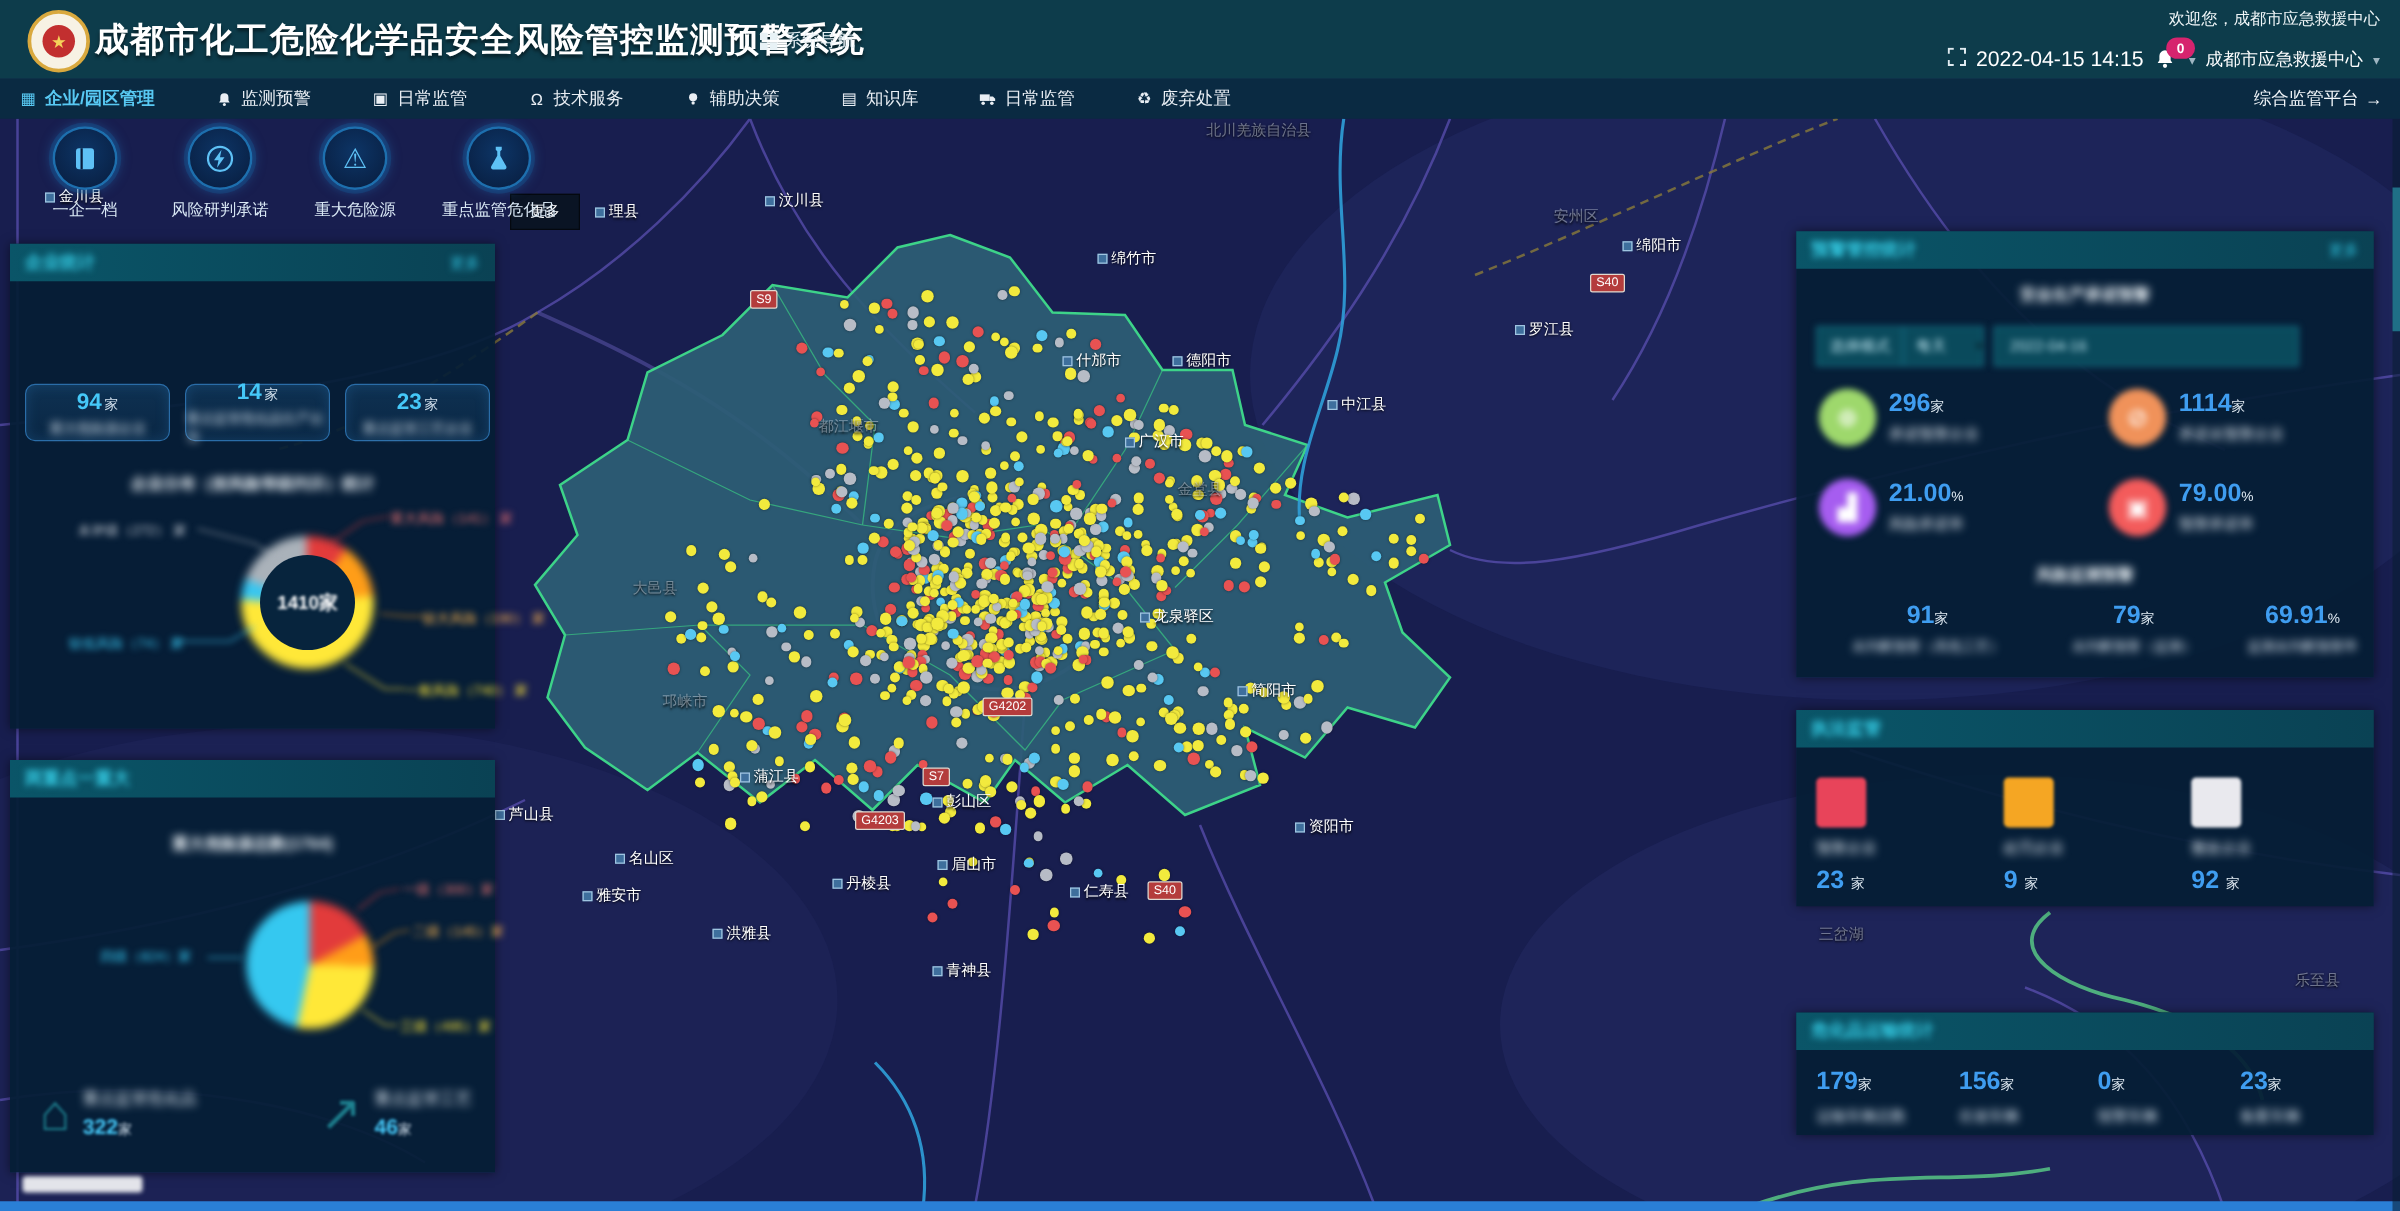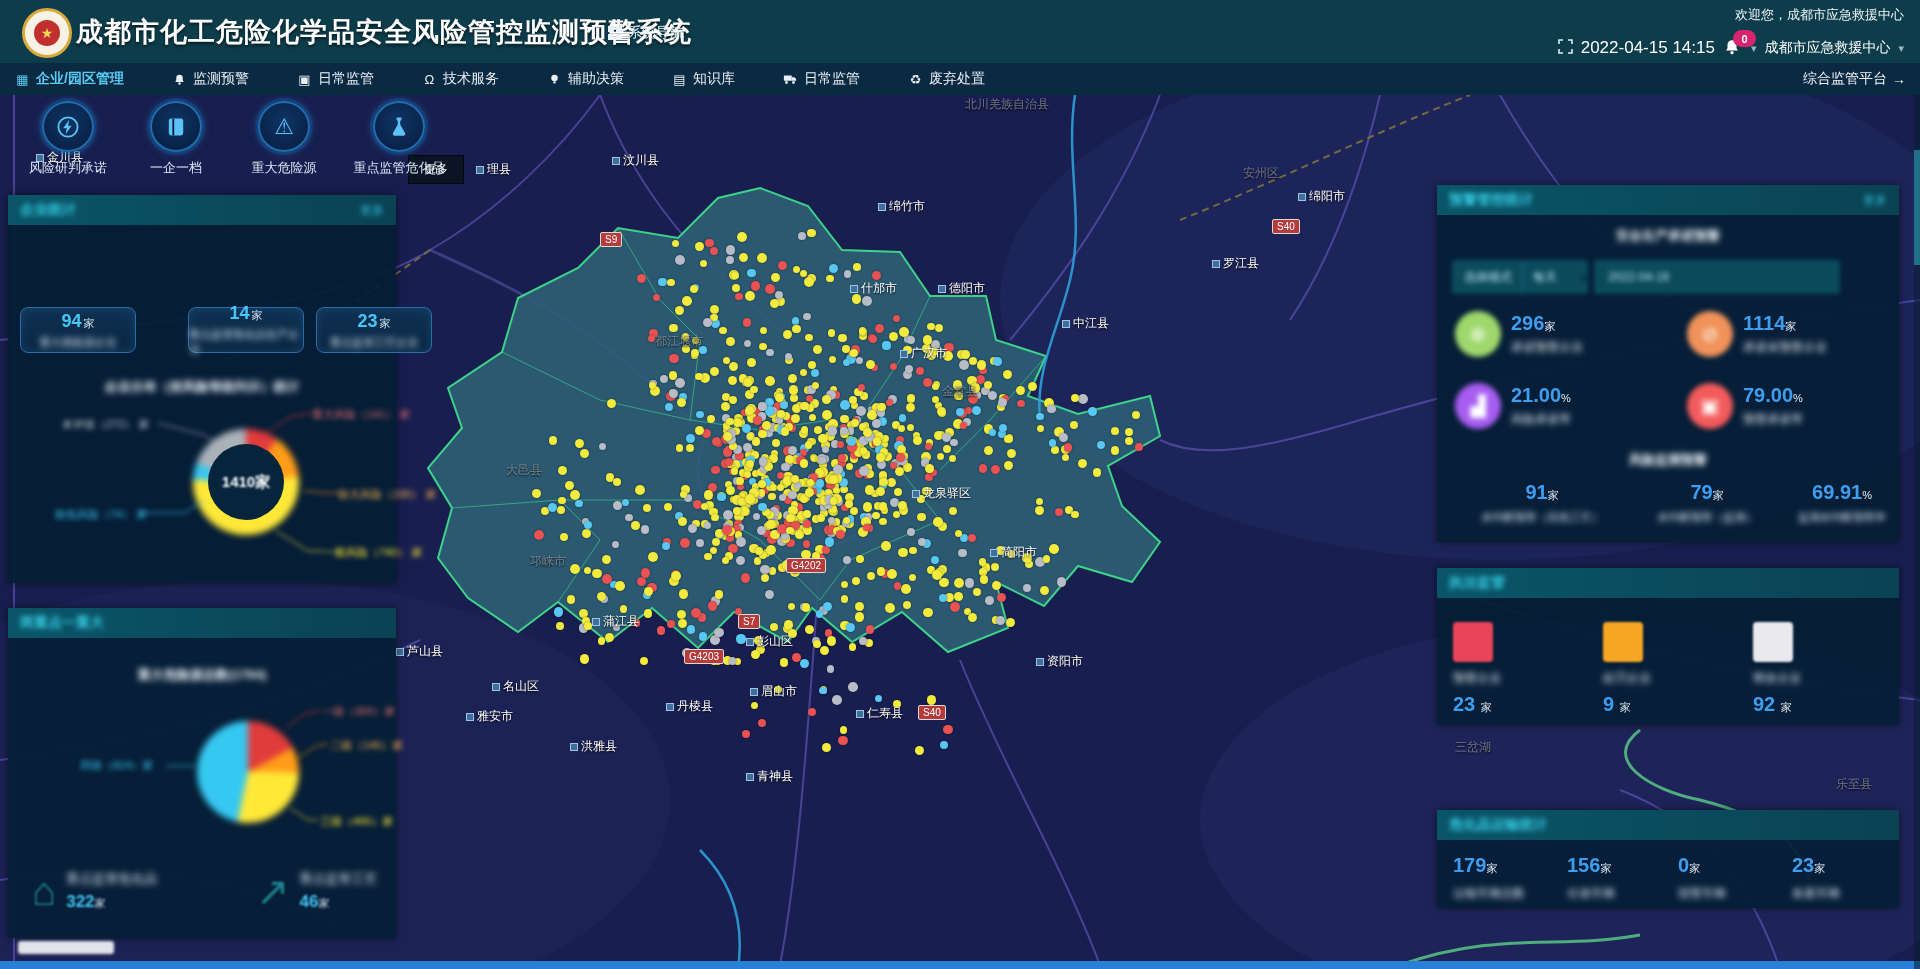--- a/index.html
+++ b/index.html
@@ -1337,34 +1337,34 @@
     <div class="nav-right">
       <span>综合监管平台</span>
       <span>→</span>
     </div>
   </div>
 
   <div class="subnav" id="subnav">
       <div class="subitem">
         <div class="subcircle">
           <svg viewBox="0 0 20 20">
+            <rect x="4" y="3" width="12" height="14" rx="2" fill="currentColor"></rect>
+            <rect x="7" y="3" width="1.5" height="14" fill="#081c3d"></rect>
+          </svg>
+        </div>
+        <div class="sublabel">一企一档</div>
+      </div>
+      <div class="subitem">
+        <div class="subcircle">
+          <svg viewBox="0 0 20 20">
             <circle cx="10" cy="10" r="8" fill="none" stroke="currentColor" stroke-width="1.5"></circle>
             <path d="M11 4 6 11h3l-1 5 5-7h-3z" fill="currentColor"></path>
           </svg>
         </div>
         <div class="sublabel">风险研判承诺</div>
-      </div>
-      <div class="subitem">
-        <div class="subcircle">
-          <svg viewBox="0 0 20 20">
-            <rect x="4" y="3" width="12" height="14" rx="2" fill="currentColor"></rect>
-            <rect x="7" y="3" width="1.5" height="14" fill="#081c3d"></rect>
-          </svg>
-        </div>
-        <div class="sublabel">一企一档</div>
       </div>
       <div class="subitem">
         <div class="subcircle">
           <span>⚠</span>
         </div>
         <div class="sublabel">重大危险源</div>
       </div>
       <div class="subitem">
         <div class="subcircle">
           <svg viewBox="0 0 20 20">
@@ -1378,21 +1378,21 @@
   <div class="panel" style="left:8px;top:195px;width:388px;height:388px;">
     <div class="phead">
       <span class="ptitle blur2">企业统计</span>
       <span class="pmore blur2">更多</span>
     </div>
     <div class="cardrow" style="left:12px;top:112px;" id="cards-row2">
         <div class="scard" style="width: 114px; height: 44px;">
           <div class="v">94<span class="u">家</span></div>
           <div class="l blur3">重大危险源企业</div>
         </div>
-        <div class="scard" style="width: 114px; height: 44px; margin-left: 40px;">
+        <div class="scard" style="width: 114px; height: 44px;">
           <div class="v">14<span class="u">家</span></div>
           <div class="l blur3">重点监管危化品生产企业</div>
         </div>
         <div class="scard" style="width: 114px; height: 44px;">
           <div class="v">23<span class="u">家</span></div>
           <div class="l blur3">重点监管工艺企业</div>
         </div>
       </div>
     <div class="ctitle blur3" style="top:183px;">企业分布（按风险等级列示）统计</div>
     <div class="donut blur3" id="donut" style="left: 185px; top: 234px; width: 106px; height: 106px; background: conic-gradient(rgb(226, 59, 59) 0deg, rgb(226, 59, 59) 35.8222deg, rgb(255, 157, 24) 35.8222deg, rgb(255, 157, 24) 84.0932deg, rgb(255, 232, 56) 84.0932deg, rgb(255, 232, 56) 272.096deg, rgb(56, 198, 240) 272.096deg, rgb(56, 198, 240) 290.896deg, rgb(170, 178, 186) 290.896deg, rgb(170, 178, 186) 360deg);"></div>

